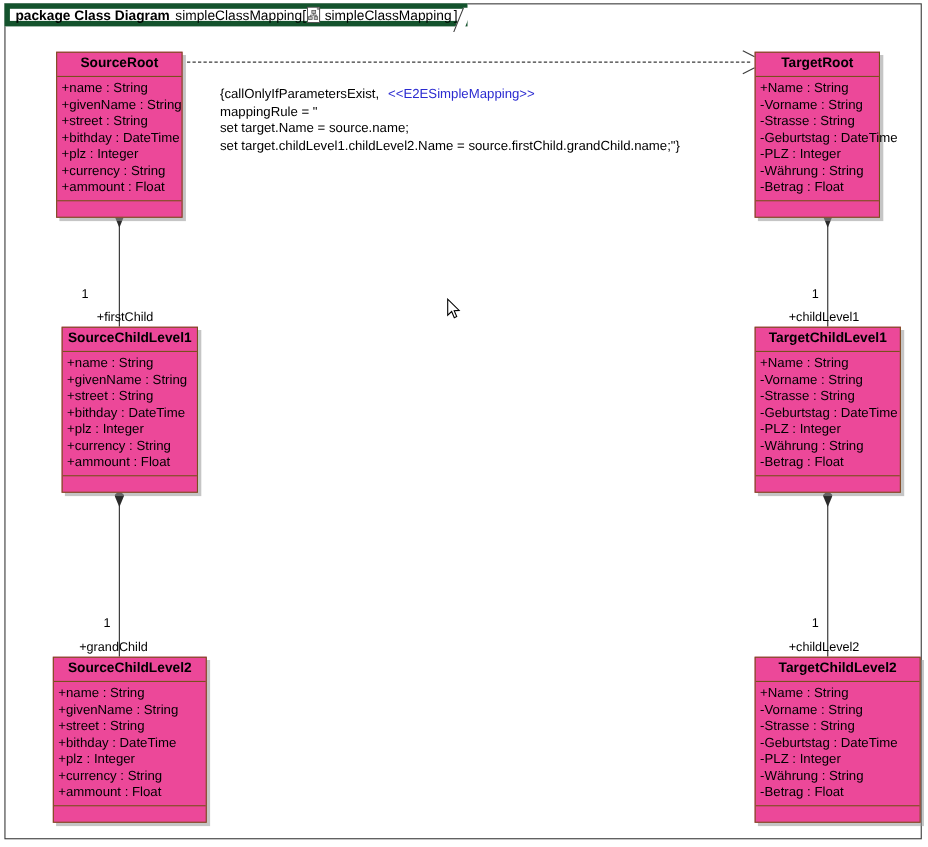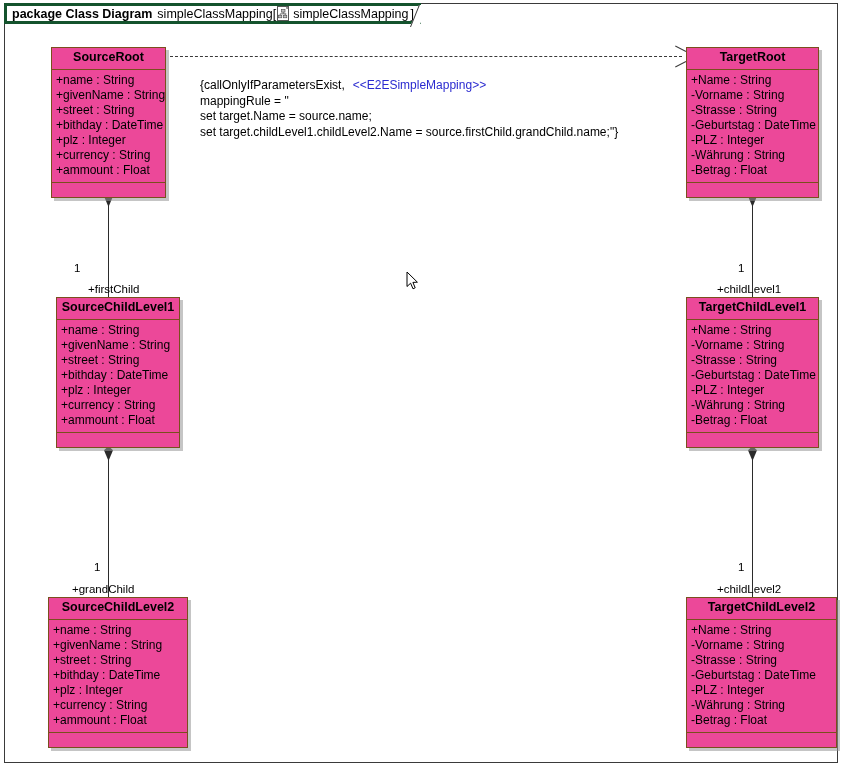--- a/index.html
+++ b/index.html
@@ -28,21 +28,21 @@
     height: 760px;
     border: 1px solid #3a3a3a;
     box-sizing: border-box;
     background: transparent;
   }
   .frame-tab {
     position: absolute;
     left: 4px;
     top: 3px;
     height: 21px;
-    border: 3px solid #14532d;
+    border: 5px solid #14532d;
     box-sizing: border-box;
     background: #ffffff;
     display: flex;
     align-items: center;
     padding: 0 4px 0 5px;
     white-space: nowrap;
     font-size: 12.5px;
     color: #000;
   }
   .frame-tab .kw {
@@ -231,21 +231,21 @@
       <div class="uml-attr">+givenName : String</div>
       <div class="uml-attr">+street : String</div>
       <div class="uml-attr">+bithday : DateTime</div>
       <div class="uml-attr">+plz : Integer</div>
       <div class="uml-attr">+currency : String</div>
       <div class="uml-attr">+ammount : Float</div>
     </div>
     <div class="uml-ops"></div>
   </div>
 
-  <div class="uml-class" style="left:686px; top:47px; width:133px;">
+  <div class="uml-class" style="left:686px; top:47px; width:114px;">
     <div class="uml-title">TargetRoot</div>
     <div class="uml-attrs">
       <div class="uml-attr">+Name : String</div>
       <div class="uml-attr">-Vorname : String</div>
       <div class="uml-attr">-Strasse : String</div>
       <div class="uml-attr">-Geburtstag : DateTime</div>
       <div class="uml-attr">-PLZ : Integer</div>
       <div class="uml-attr">-Währung : String</div>
       <div class="uml-attr">-Betrag : Float</div>
     </div>

